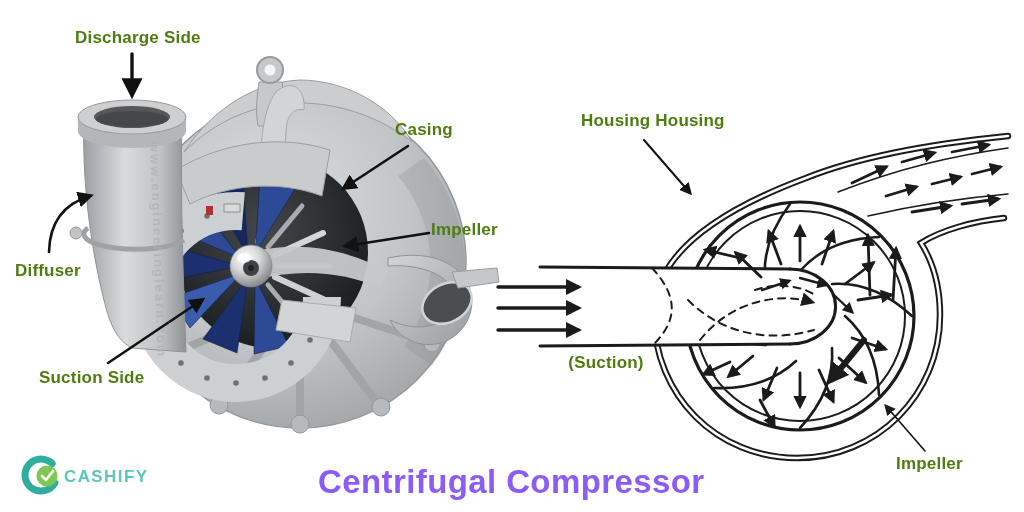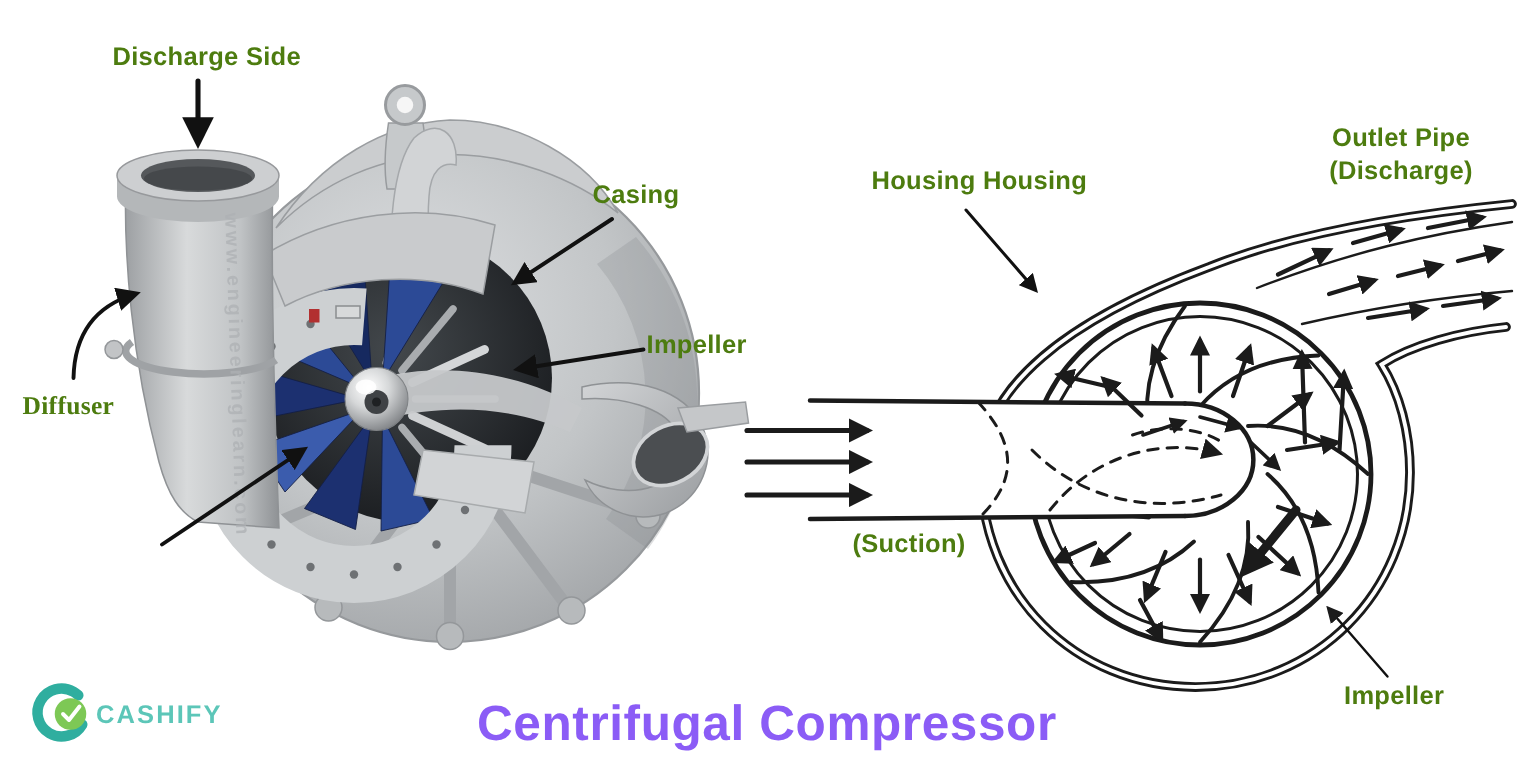--- a/index.html
+++ b/index.html
@@ -235,27 +235,24 @@
     <path d="M 49,252 Q 50,208 90,196" stroke-width="2.6" marker-end="url(#ahL)"></path>
     <line x1="108" y1="363" x2="202" y2="300" stroke-width="2.6" marker-end="url(#ahL)"></line>
     <line x1="644" y1="140" x2="690" y2="193" stroke-width="2" marker-end="url(#ahL)"></line>
     <line x1="925" y1="451" x2="886" y2="406" stroke-width="1.6" marker-end="url(#ahT)"></line>
   </g>
 </svg>
 
 <div class="lbl" style="left:75px;top:27px;">Discharge Side</div>
 <div class="lbl" style="left:395px;top:119px;">Casing</div>
 <div class="lbl" style="left:431px;top:219px;">Impeller</div>
-<div class="lbl" style="left:15px;top:260px;font-family:Liberation Serif, serif;">Diffuser</div>
+<div class="lbl" style="left:15px;top:260px;">Diffuser</div>
+<div class="lbl" style="left:39px;top:367px;">Suction Side</div>
 
 <div class="lbl" style="left:581px;top:110px;">Housing Housing</div>
-<div class="lbl lbl-2line" style="left:872px;top:81px;width:124px;">
-  <span>Outlet Pipe</span>
-  <span>(Discharge)</span>
-</div>
 <div class="lbl lbl-2line" style="left:556px;top:352px;width:100px;">
   <span>(Suction)</span>
 </div>
 <div class="lbl" style="left:896px;top:453px;">Impeller</div>
 
 <div class="page-title" style="color:#8b5cf6;">Centrifugal Compressor</div>
 
 <svg class="brand" viewBox="0 0 140 50">
   <circle cx="23" cy="25" r="16" fill="none" stroke="#2fae9f" stroke-width="7" stroke-linecap="round" stroke-dasharray="79 22" transform="rotate(30 23 25)"></circle>
   <circle cx="29" cy="26" r="10.5" fill="#7dc855"></circle>

